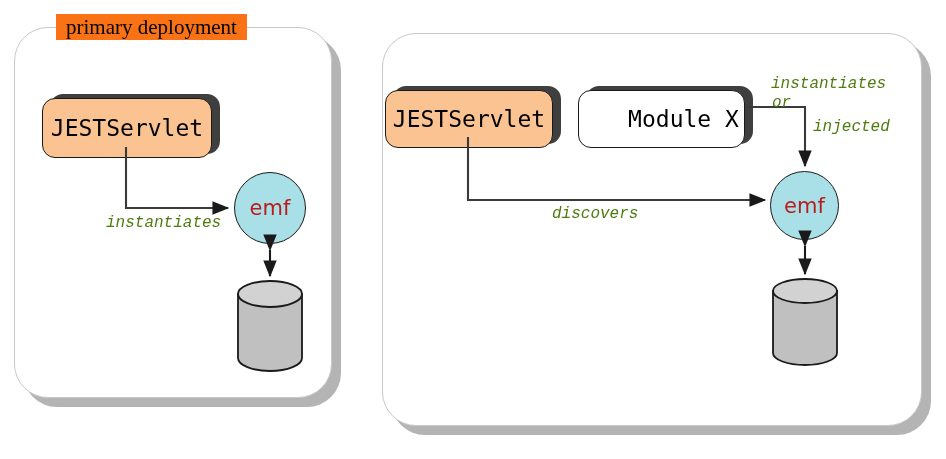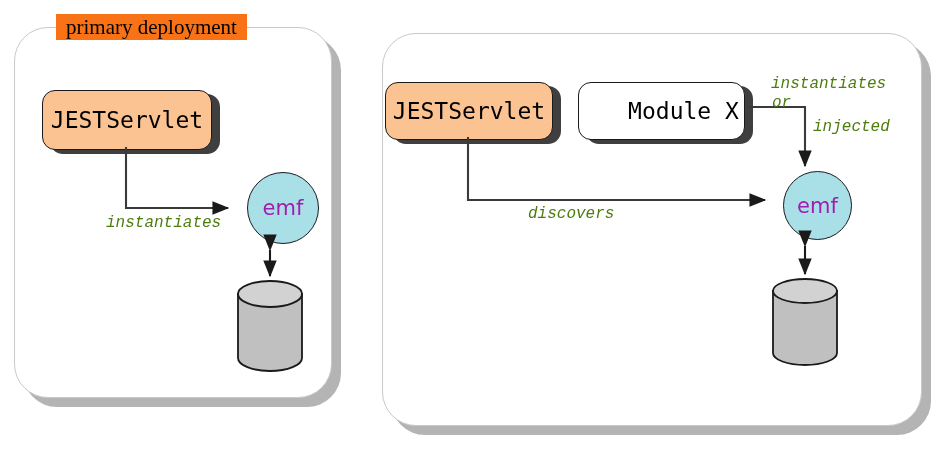--- a/index.html
+++ b/index.html
@@ -26,36 +26,36 @@
     padding:0 10px;white-space:nowrap;line-height:26px;
   }
 
   
   .node-box{position:absolute;}
   .node-box .box-shadow{
     position:absolute;left:8px;top:8px;width:100%;height:100%;
     border-radius:13px;background:#3f3f3f;
   }
   .node-box .box-face{
-    position:absolute;left:0;top:4px;width:100%;height:100%;
+    position:absolute;left:0;top:12px;width:100%;height:100%;
     box-sizing:border-box;border:1.6px solid #1a1a1a;border-radius:13px;
     display:flex;align-items:center;justify-content:center;
     font-family:"DejaVu Sans Mono","Liberation Mono",monospace;
     font-size:23px;color:#000;letter-spacing:0px;
   }
 
   
   .circle-node{position:absolute;}
   .circle-node .circle-face{
-    position:absolute;left:13px;top:0;width:100%;height:100%;
+    position:absolute;left:0;top:0;width:100%;height:100%;
     border-radius:50%;box-sizing:border-box;
     border:1.7px solid #1a1a1a;
     display:flex;align-items:center;justify-content:center;
     font-family:"DejaVu Sans","Liberation Sans",sans-serif;
-    font-size:21px;color:#a21caf;
+    font-size:21px;color:#b91c1c;
   }
 
   
   .cyl{position:absolute;}
   .cyl svg{display:block;}
 
   
   .conn{position:absolute;left:0;top:0;width:946px;height:459px;
         pointer-events:none;overflow:visible;}
 
@@ -142,21 +142,21 @@
       <path d="M747,107 L805,107 L805,166" fill="none" stroke="#3a3a3a" stroke-width="2.1" marker-end="url(#arrow)"></path>
     </g>
 
     <g>
       <path d="M805,246 L805,274" fill="none" stroke="#1a1a1a" stroke-width="2.1" marker-start="url(#arrow)" marker-end="url(#arrow)"></path>
     </g>
   </svg>
 
   <div class="edge-label" style="left:106px;top:212px;">instantiates</div>
 
-  <div class="edge-label" style="left:528px;top:203px;">discovers</div>
+  <div class="edge-label" style="left:552px;top:203px;">discovers</div>
 
   <div class="edge-label" style="left:771px;top:73px;">instantiates</div>
 
   <div class="edge-label" style="left:772px;top:92px;">or</div>
 
   <div class="edge-label" style="left:813px;top:116px;">injected</div>
 
 </div>
 
 </body></html>

